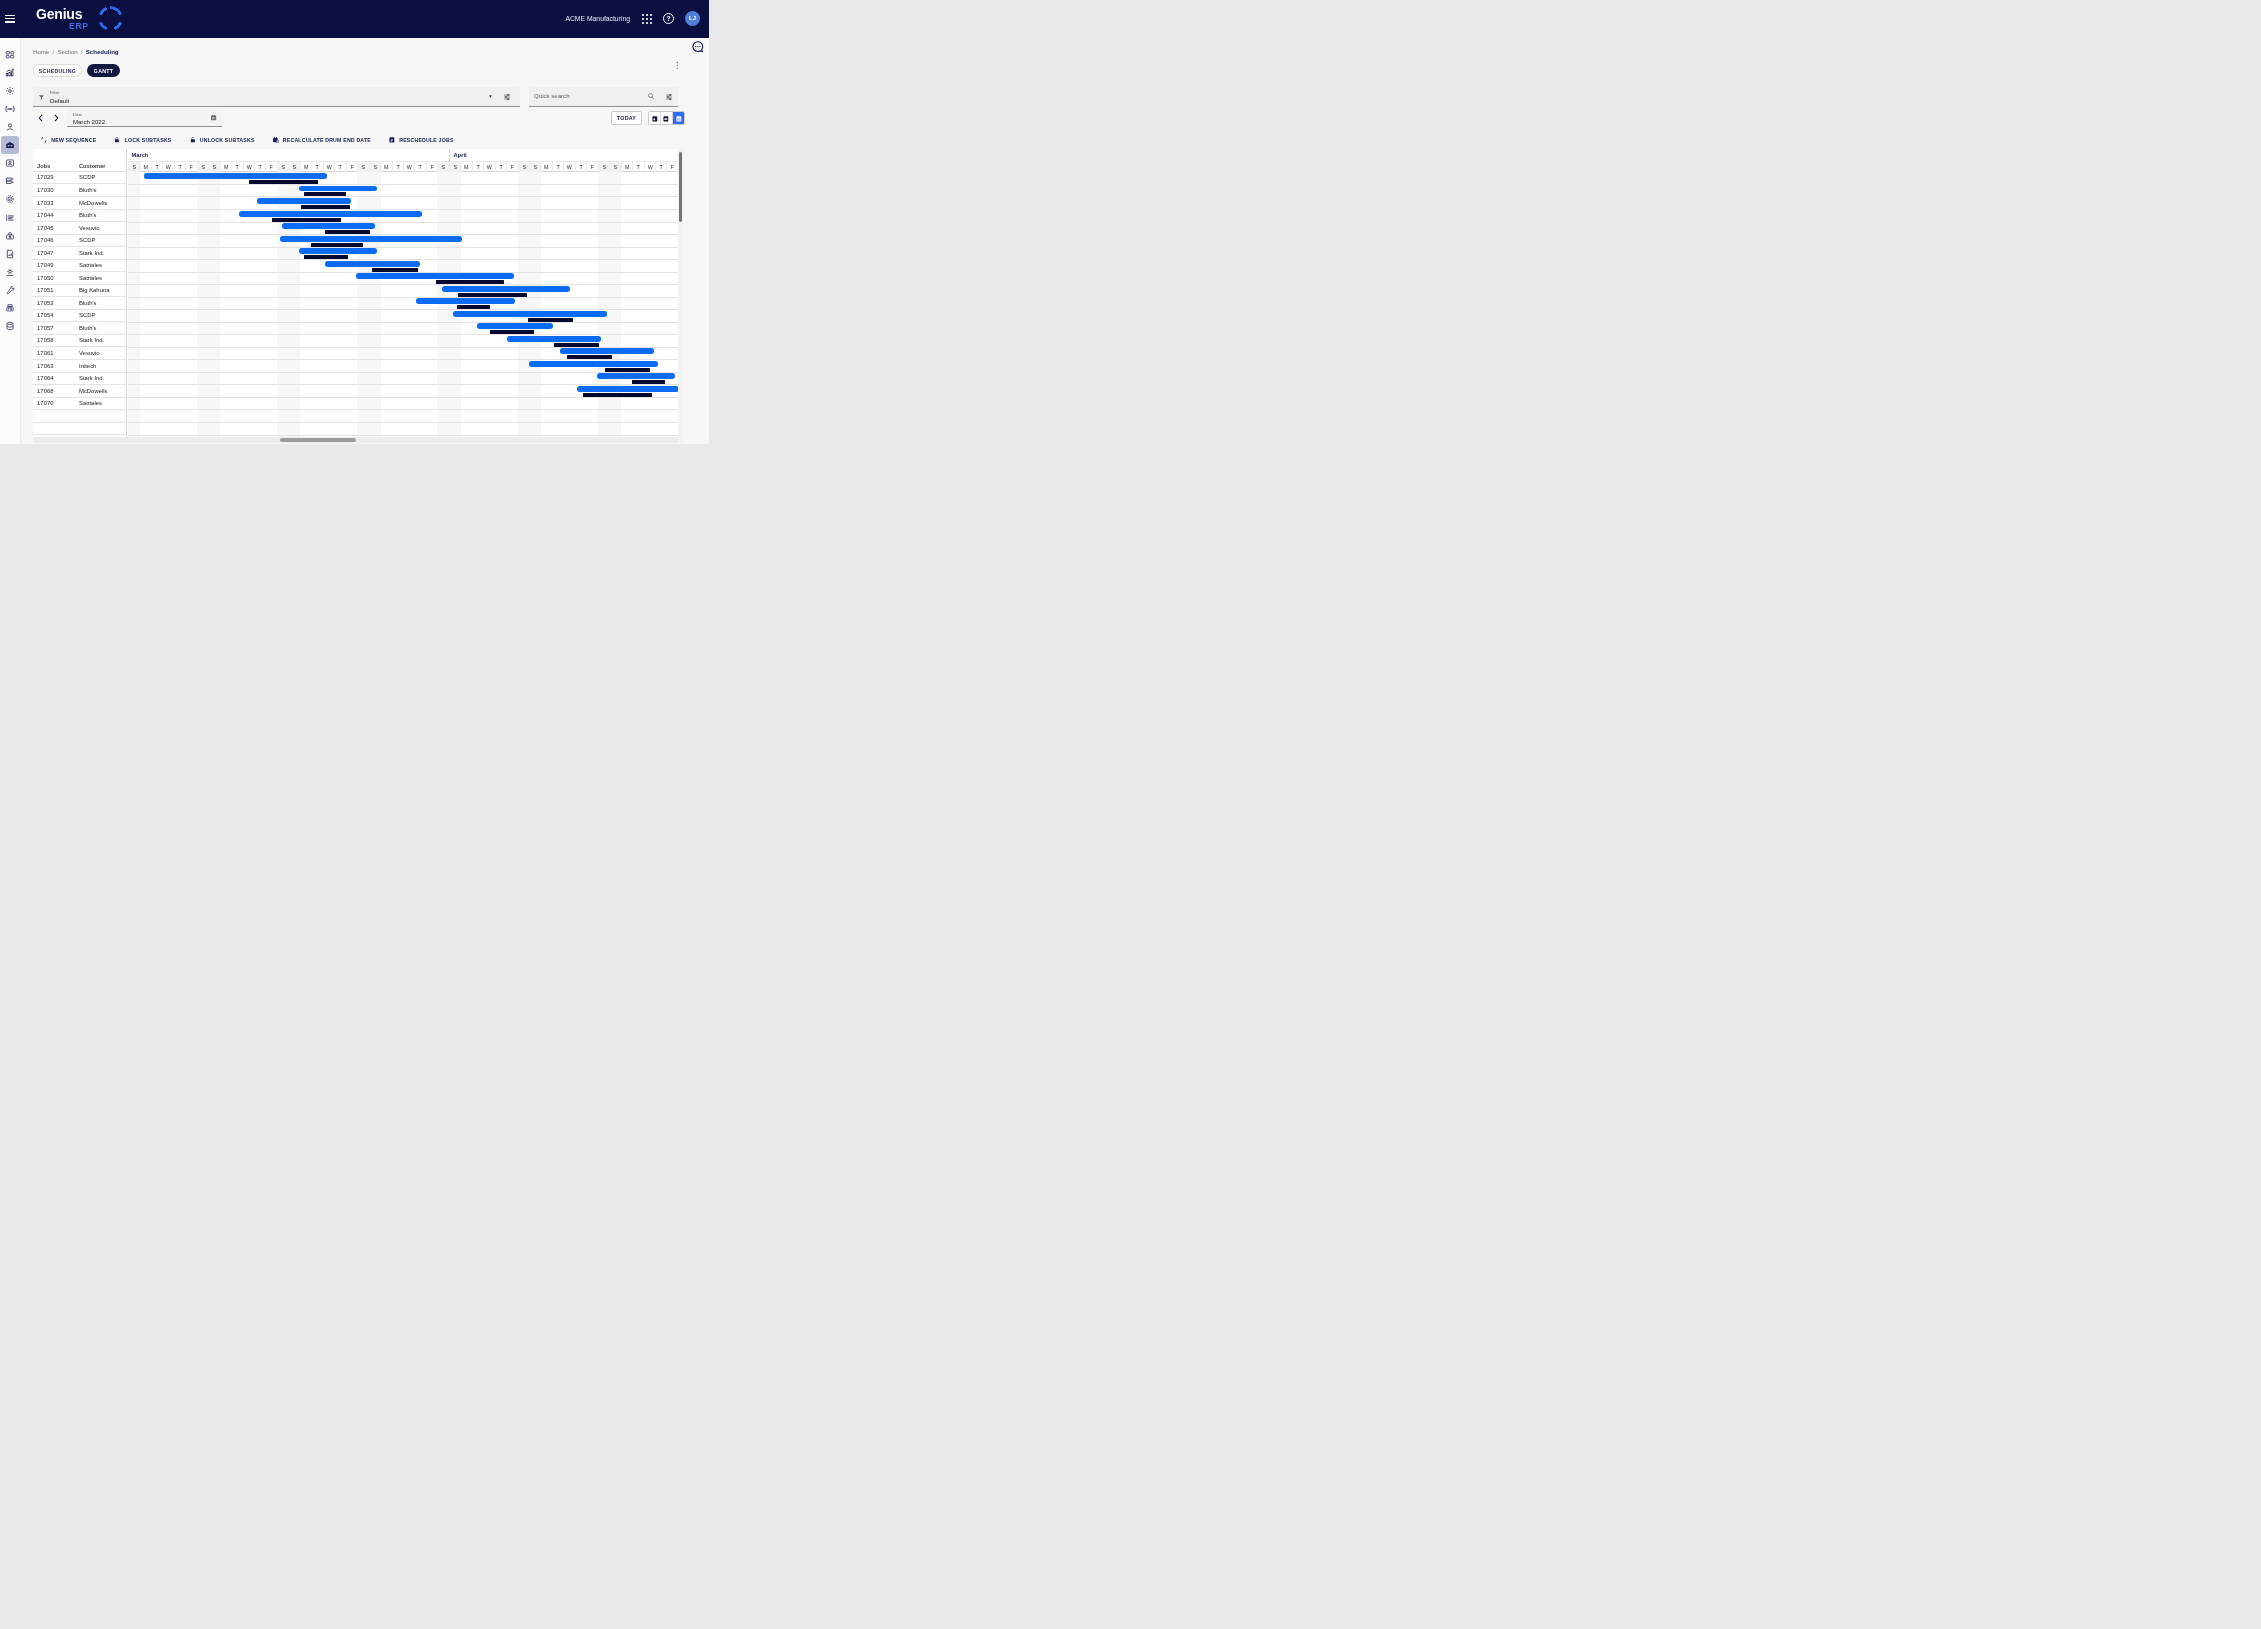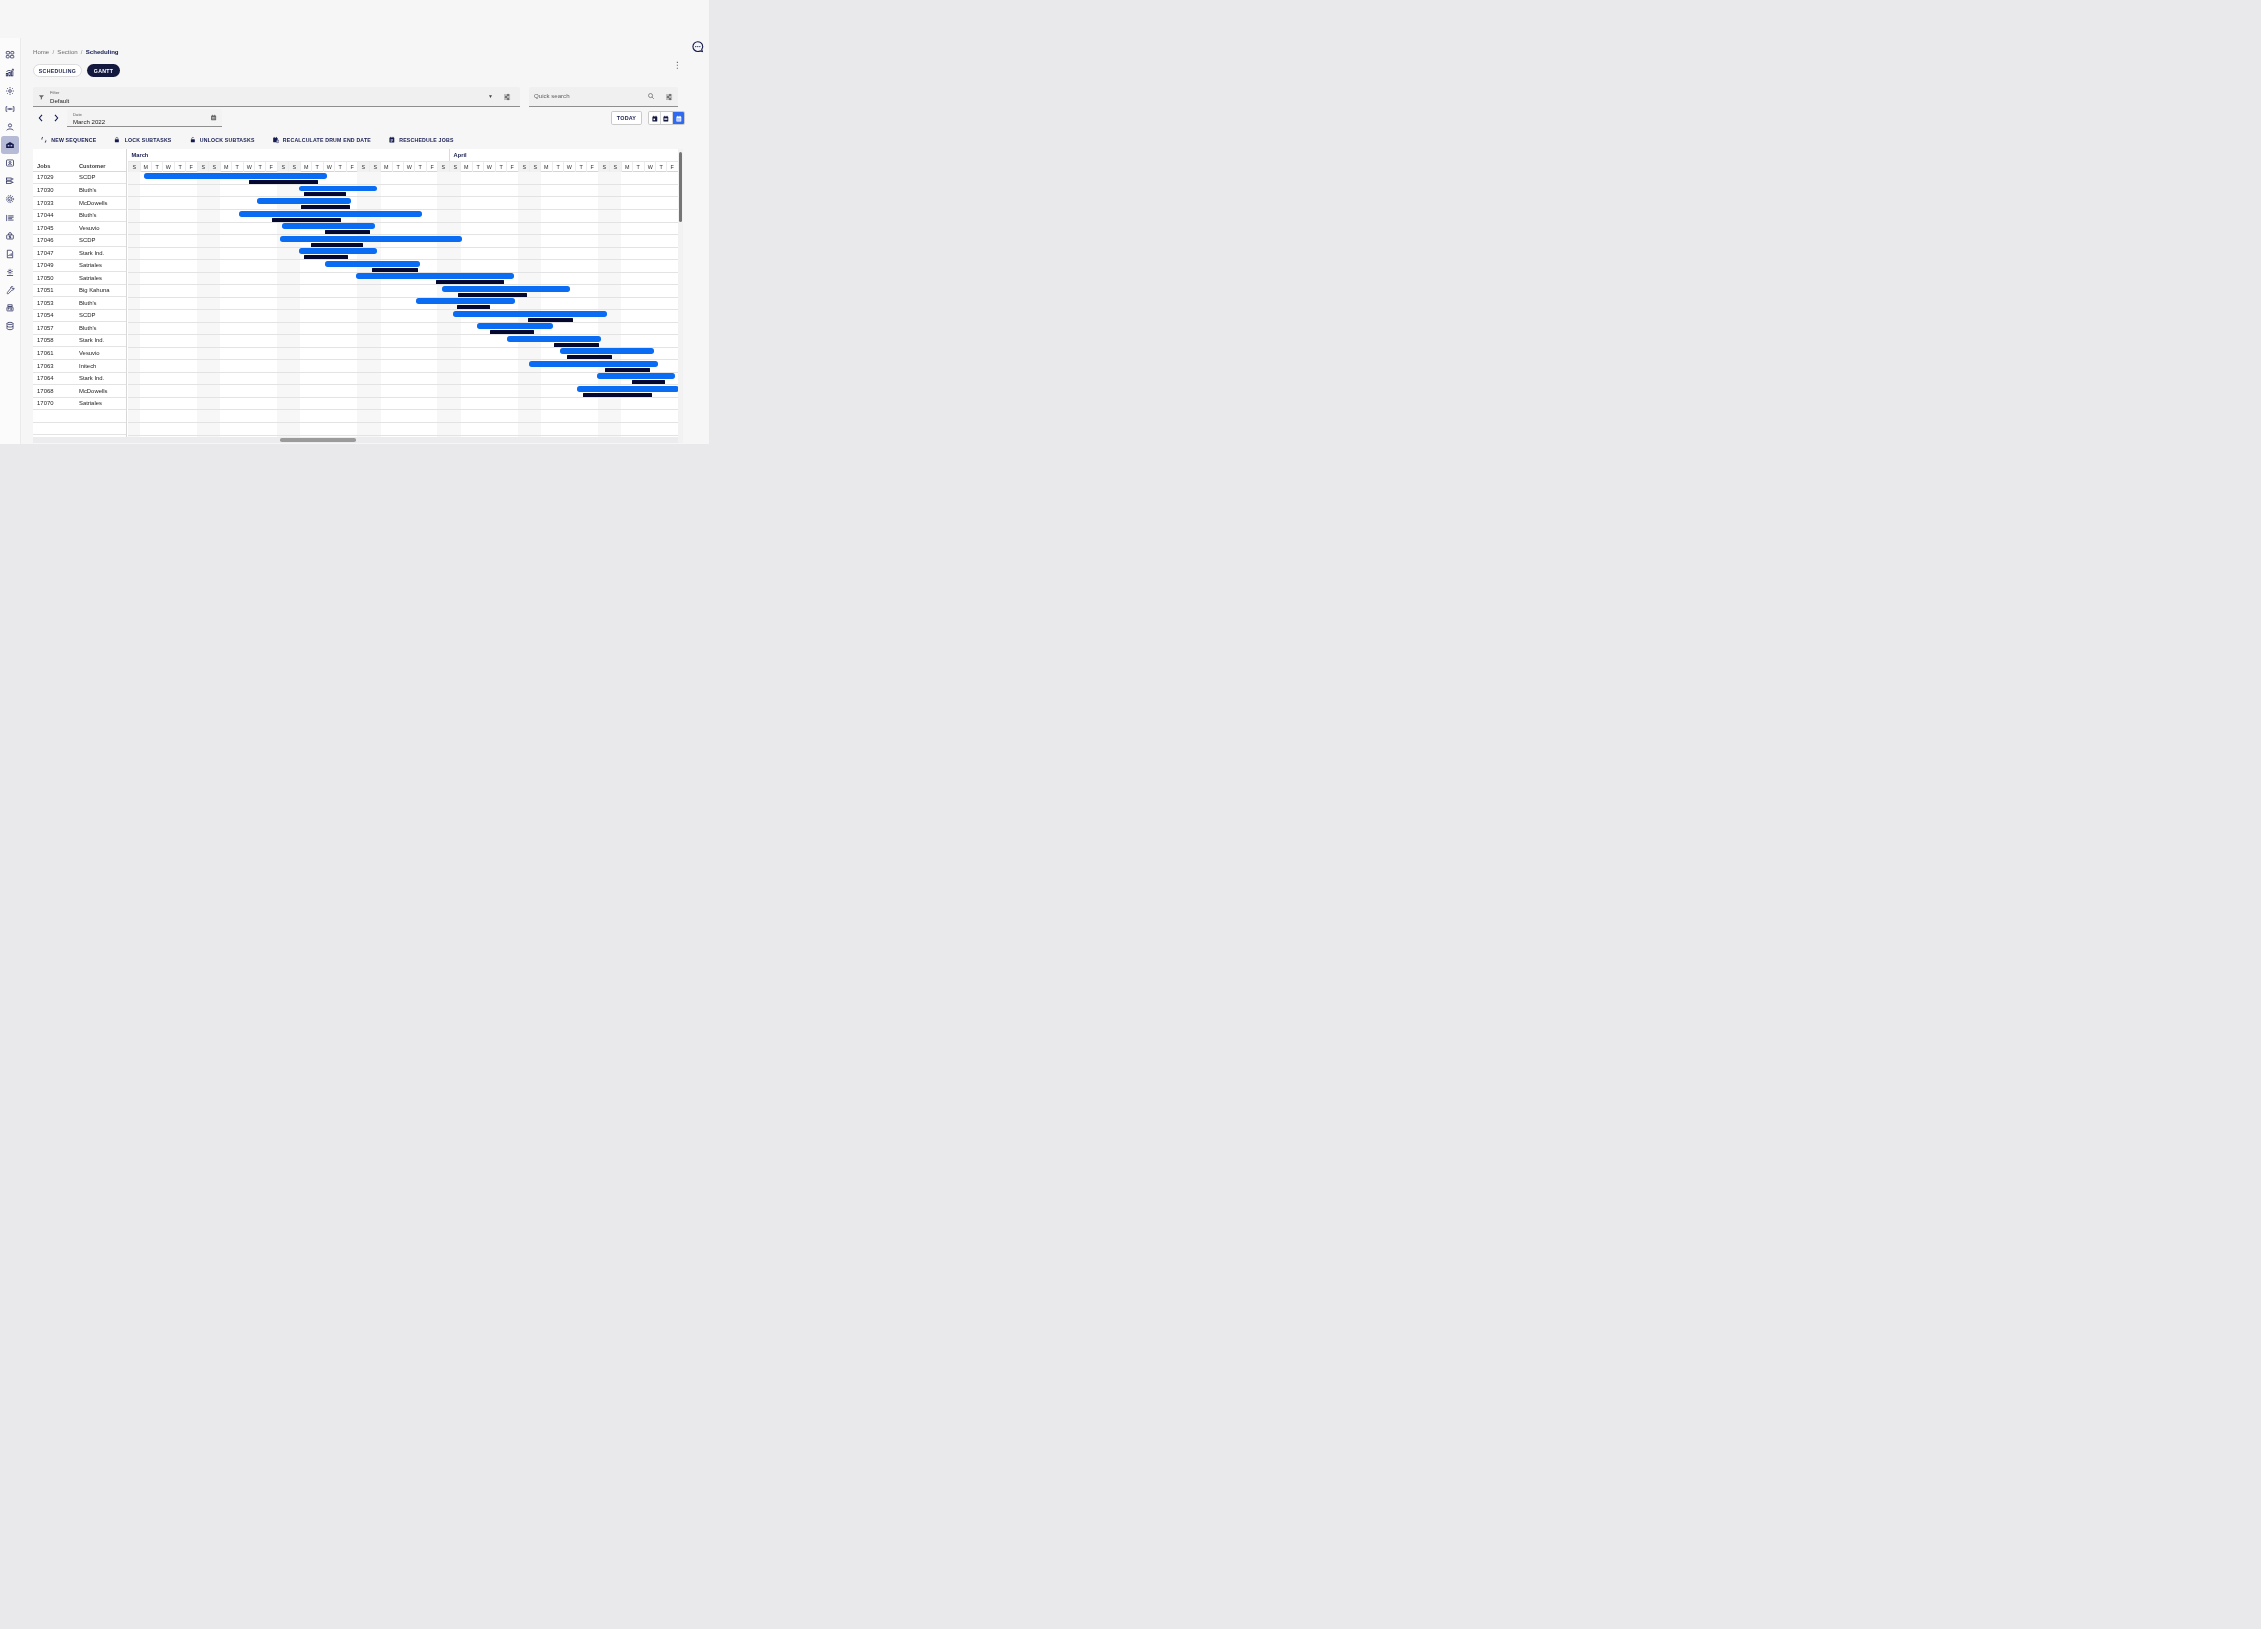--- a/index.html
+++ b/index.html
@@ -111,20 +111,44 @@
   .hscroll { position:absolute; left:0px; top:288px; width:645px; height:6.3px; background:#ececee; }
   .hscroll .thumb { position:absolute; left:247px; top:1.4px; width:76px; height:3.6px; background:#9b9b9b; border-radius:1.8px; cursor:pointer; }
 
   svg { display:block; }
 </style>
 </head>
 <body>
 
 <div class="app">
 
+  <div class="topbar">
+    <div class="menu-btn">
+        <span></span>
+        <span></span>
+        <span></span>
+      </div>
+    <div class="logo-genius">Genius</div>
+    <div class="logo-erp">ERP</div>
+    <div class="logo-ring"></div>
+    <div class="company">ACME Manufacturing</div>
+    <div class="apps-icon">
+      <i></i>
+        <i></i>
+        <i></i>
+        <i></i>
+        <i></i>
+        <i></i>
+        <i></i>
+        <i></i>
+        <i></i>
+    </div>
+    <div class="help-icon">?</div>
+    <div class="avatar">LJ</div>
+  </div>
 
   <div class="sidebar" id="sidebar">
       <div class="sb-item" style="top: 8.1px;">
         <span style="width: 10px; height: 10px; display: block;">
           <svg viewBox="0 0 24 24" fill="none" stroke="currentColor" stroke-width="1.7">
             <rect x="3" y="3.5" width="8" height="6" rx="1.5"></rect>
             <rect x="14" y="3.5" width="7" height="6" rx="1.5"></rect>
             <rect x="3" y="13" width="7" height="6" rx="1.5"></rect>
             <rect x="13" y="13" width="8" height="6" rx="1.5"></rect>
           </svg>

